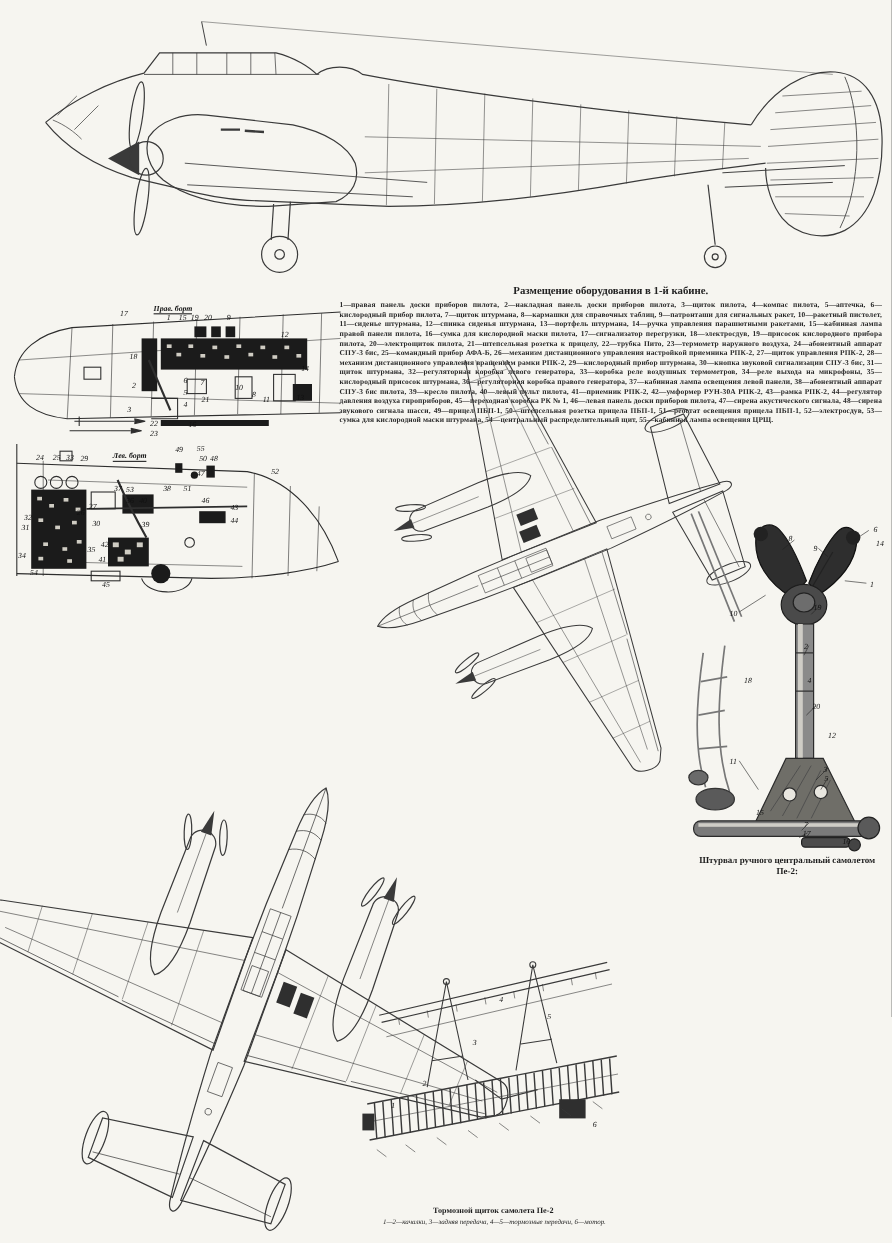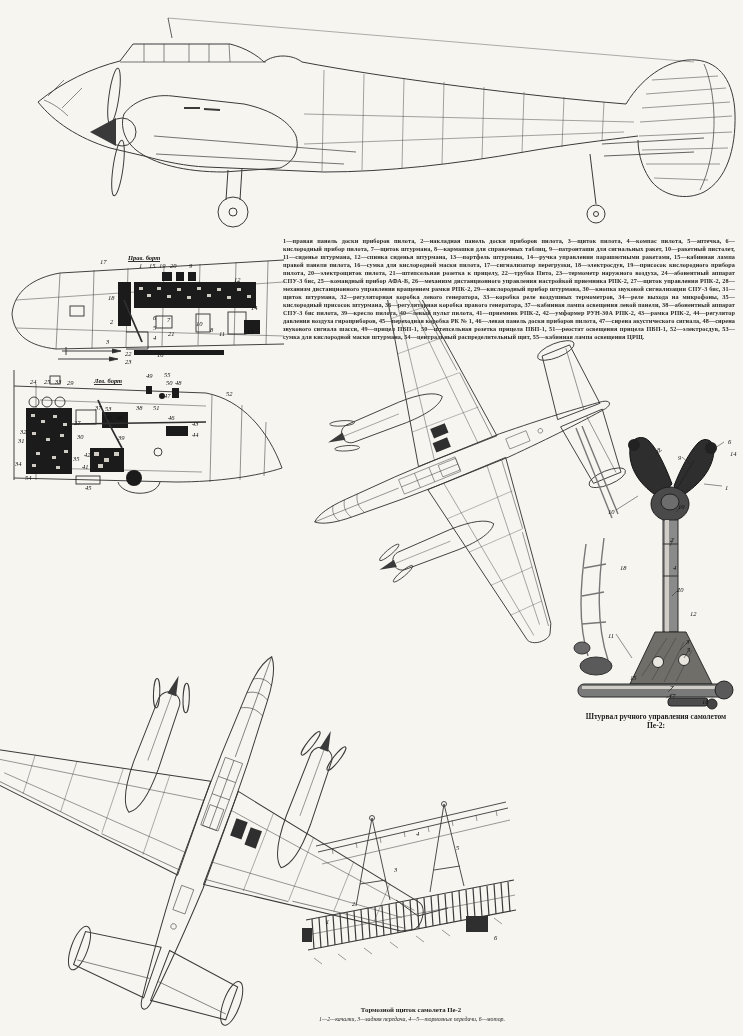--- a/index.html
+++ b/index.html
@@ -74,20 +74,21 @@
       <path d="M586,150 L592,200"></path>
         <circle cx="592" cy="210" r="9"></circle>
         <circle cx="592" cy="210" r="2.5"></circle>
 
       <path d="M320,66 L318,167 M360,70 L358,166 M400,74 L398,164 M440,78 L438,160 M480,83 L478,155 M520,88 L518,149 M560,93 L558,143 M600,98 L598,137" stroke-width="0.45"></path>
       <path d="M300,110 L630,118 M300,140 L620,128" stroke-width="0.45"></path>
     </g>
   </svg>
 
   <section class="equip">
+    <h1 class="equip-title">Размещение оборудования в 1-й кабине.</h1>
     <p class="equip-legend">1—правая панель доски приборов пилота, 2—накладная панель доски приборов пилота, 3—щиток пилота, 4—компас пилота, 5—аптечка, 6—кислородный прибор пилота, 7—щиток штурмана, 8—кармашки для справочных таблиц, 9—патронташи для сигнальных ракет, 10—ракетный пистолет, 11—сиденье штурмана, 12—спинка сиденья штурмана, 13—портфель штурмана, 14—ручка управления парашютными ракетами, 15—кабинная лампа правой панели пилота, 16—сумка для кислородной маски пилота, 17—сигнализатор перегрузки, 18—электросдув, 19—присосок кислородного прибора пилота, 20—электрощиток пилота, 21—штепсельная розетка к прицелу, 22—трубка Пито, 23—термометр наружного воздуха, 24—абонентный аппарат СПУ-3 бис, 25—командный прибор АФА-Б, 26—механизм дистанционного управления настройкой приемника РПК-2, 27—щиток управления РПК-2, 28—механизм дистанционного управления вращением рамки РПК-2, 29—кислородный прибор штурмана, 30—кнопка звуковой сигнализации СПУ-3 бис, 31—щиток штурмана, 32—регуляторная коробка левого генератора, 33—коробка реле воздушных термометров, 34—реле выхода на микрофоны, 35—кислородный присосок штурмана, 36—регуляторная коробка правого генератора, 37—кабинная лампа освещения левой панели, 38—абонентный аппарат СПУ-3 бис пилота, 39—кресло пилота, 40—левый пульт пилота, 41—приемник РПК-2, 42—умформер РУН-30А РПК-2, 43—рамка РПК-2, 44—регулятор давления воздуха гироприборов, 45—переходная коробка РК № 1, 46—левая панель доски приборов пилота, 47—сирена акустического сигнала, 48—сирена звукового сигнала шасси, 49—прицел ПБП-1, 50—штепсельная розетка прицела ПБП-1, 51—реостат освещения прицела ПБП-1, 52—электросдув, 53—сумка для кислородной маски штурмана, 54—центральный распределительный щит, 55—кабинная лампа освещения ЦРЩ.</p>
   </section>
 
   <div class="fig-wrap" style="left:6px;top:254px;width:278px;height:112px;">
     <svg width="278" height="112" viewBox="0 0 278 112">
       <g stroke="#2e2e2e" fill="none" stroke-width="0.9">
         <path d="M6,60 C8,38 26,24 54,19 L278,6"></path>
         <path d="M6,60 C8,82 24,92 50,95 L278,90"></path>
         <path d="M54,19 L50,95 M88,16 L86,94 M122,14 L120,93 M158,12 L156,92 M194,10 L192,91 M230,8 L228,91 M262,7 L260,90" stroke-width="0.5"></path>
         <path d="M10,46 L278,28 M10,74 L278,82" stroke-width="0.45"></path>
@@ -323,21 +324,21 @@
       <span class="callout" style="left: 105px; top: 160px;">20</span>
       <span class="callout" style="left: 118px; top: 184px;">12</span>
       <span class="callout" style="left: 36px; top: 206px;">11</span>
       <span class="callout" style="left: 114px; top: 212px;">3</span>
       <span class="callout" style="left: 115px; top: 220px;">5</span>
       <span class="callout" style="left: 58px; top: 248px;">15</span>
       <span class="callout" style="left: 98px; top: 258px;">7</span>
       <span class="callout" style="left: 97px; top: 266px;">17</span>
       <span class="callout" style="left: 130px; top: 272px;">16</span>
     </div>
-  <div class="caption yoke-cap">Штурвал ручного управления самолетом Пе-2:</div>
+  <div class="caption yoke-cap">Штурвал ручного центральный самолетом Пе-2:</div>
 
   <div class="fig-wrap" style="left:298px;top:788px;width:226px;height:214px;">
     <svg width="226" height="214" viewBox="0 0 226 214">
       <g stroke="#3a3a3a" fill="none" stroke-width="0.9">
 
         <path d="M18,58 L208,14 M20,64 L210,20"></path>
         <path d="M24,76 L212,32" stroke-width="0.5"></path>
         <path d="M34,60 L35,66 M58,54 L59,60 M82,49 L83,55 M106,43 L107,49 M130,38 L131,44 M154,32 L155,38 M178,27 L179,33 M198,22 L199,28" stroke-width="0.5"></path>
 
         <path d="M74,30 L58,118 M74,30 L92,112 M62,96 L88,92"></path>

